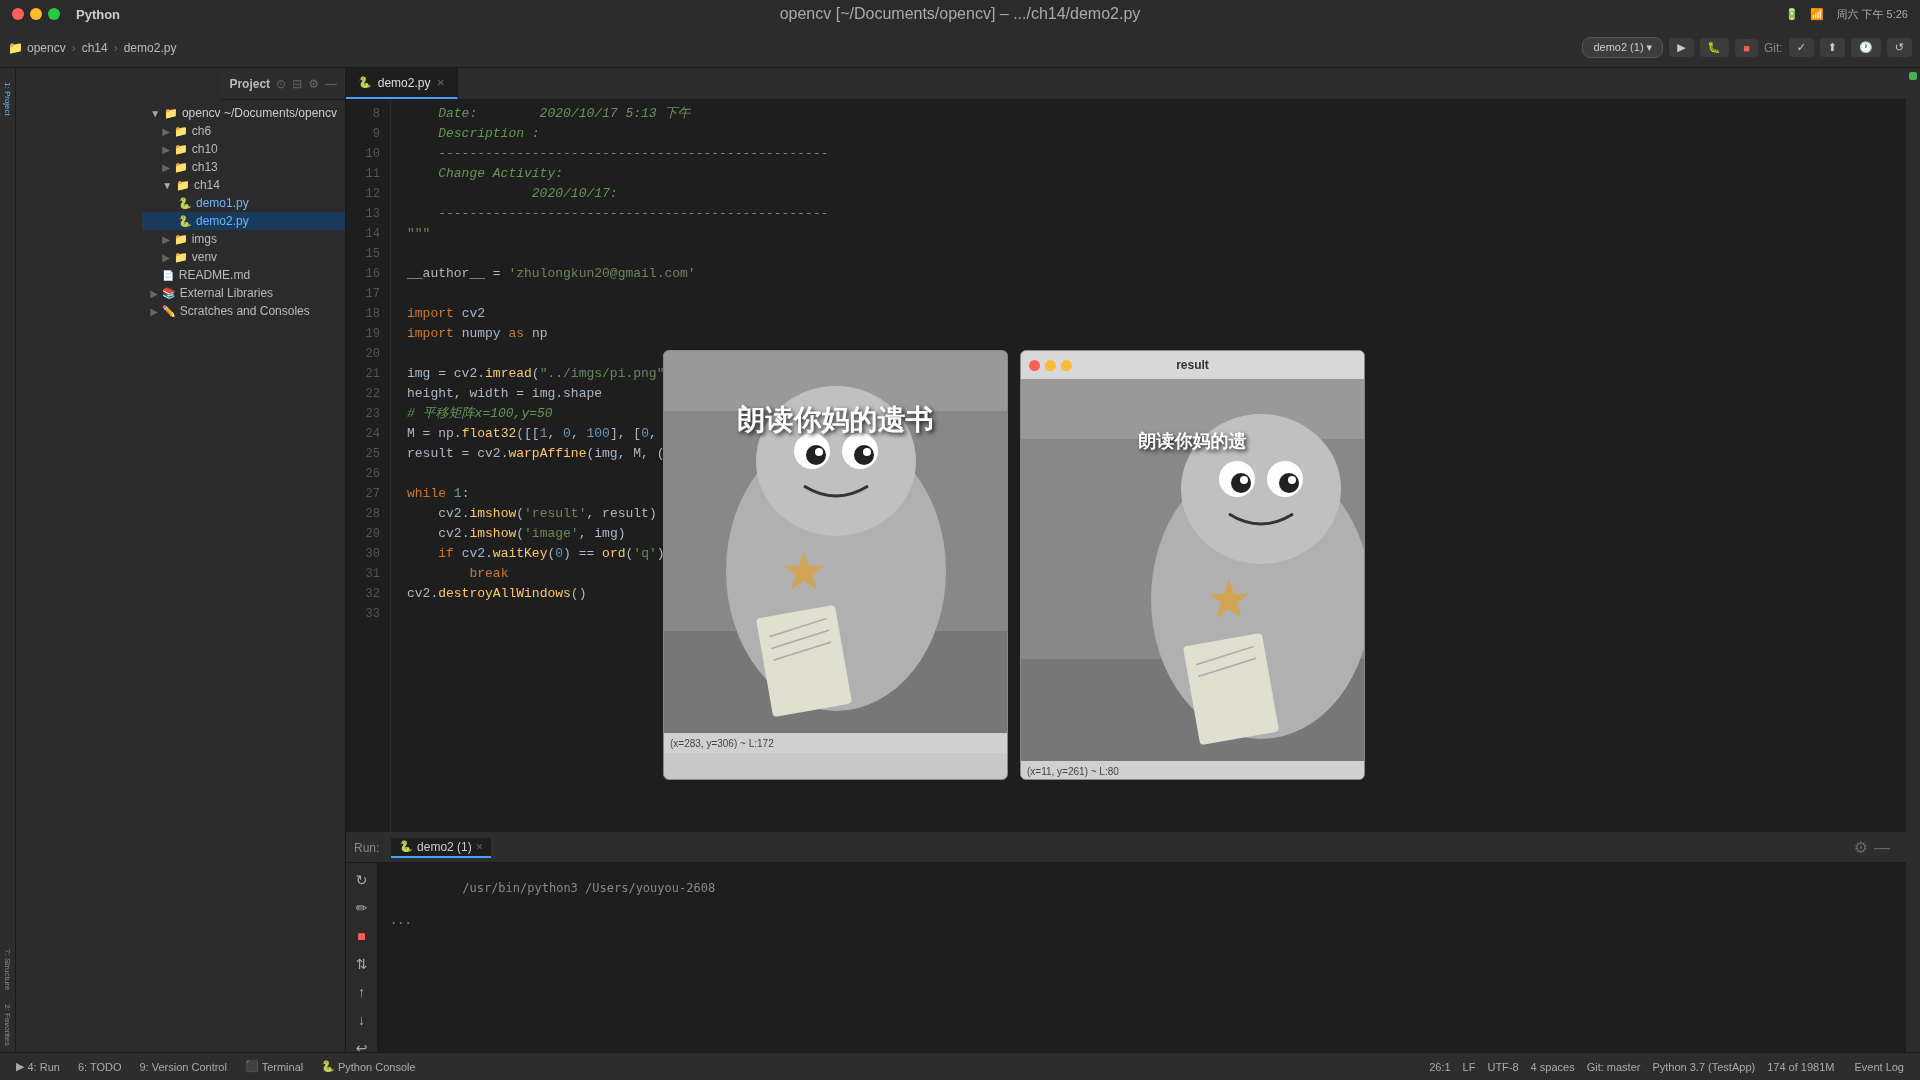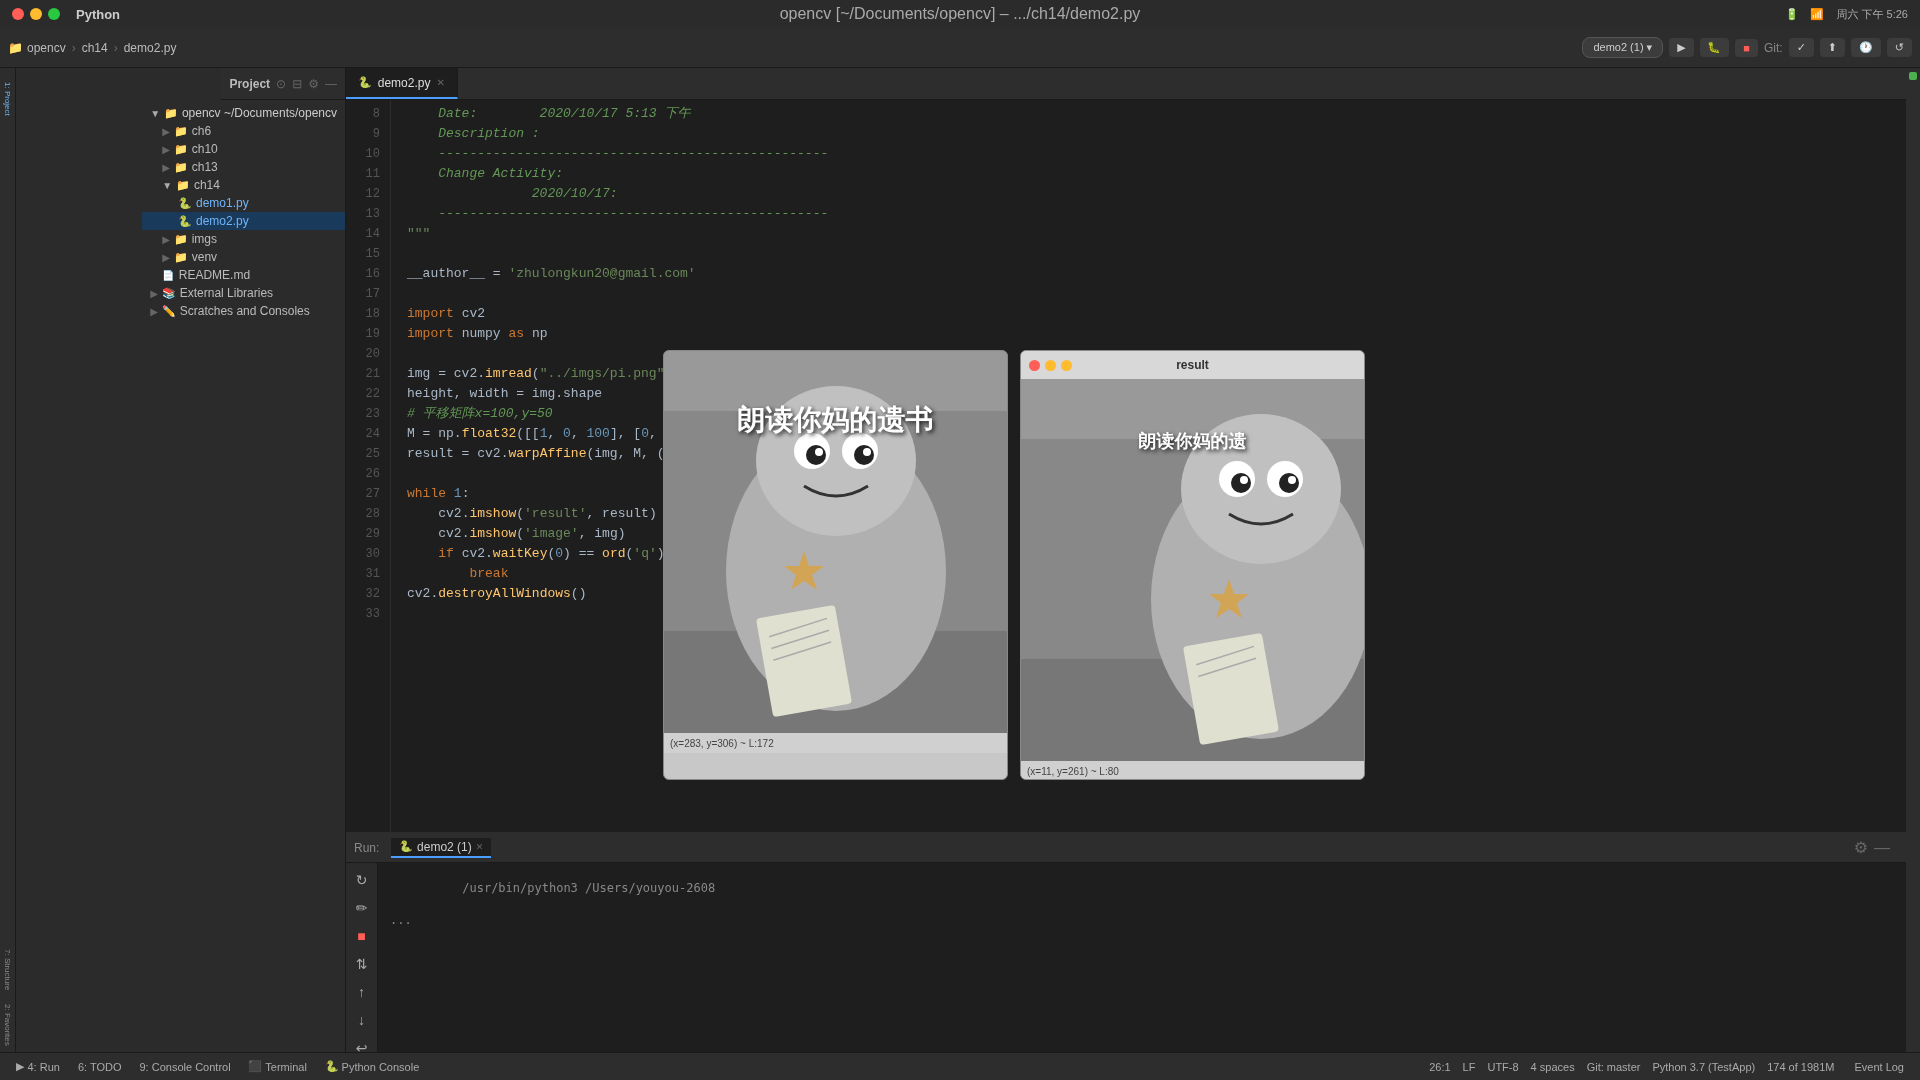--- a/index.html
+++ b/index.html
@@ -501,21 +501,21 @@
 
 <div class="bottom-bar">
   <div class="bottom-btn">
     <span>▶</span>
     <span>4: Run</span>
   </div>
   <div class="bottom-btn">
     <span>6: TODO</span>
   </div>
   <div class="bottom-btn">
-    <span>9: Console Control</span>
+    <span>9: Version Control</span>
   </div>
   <div class="bottom-btn">
     <span>⬛</span>
     <span>Terminal</span>
   </div>
   <div class="bottom-btn">
     <span>🐍</span>
     <span>Python Console</span>
   </div>
   <div class="bottom-right">

